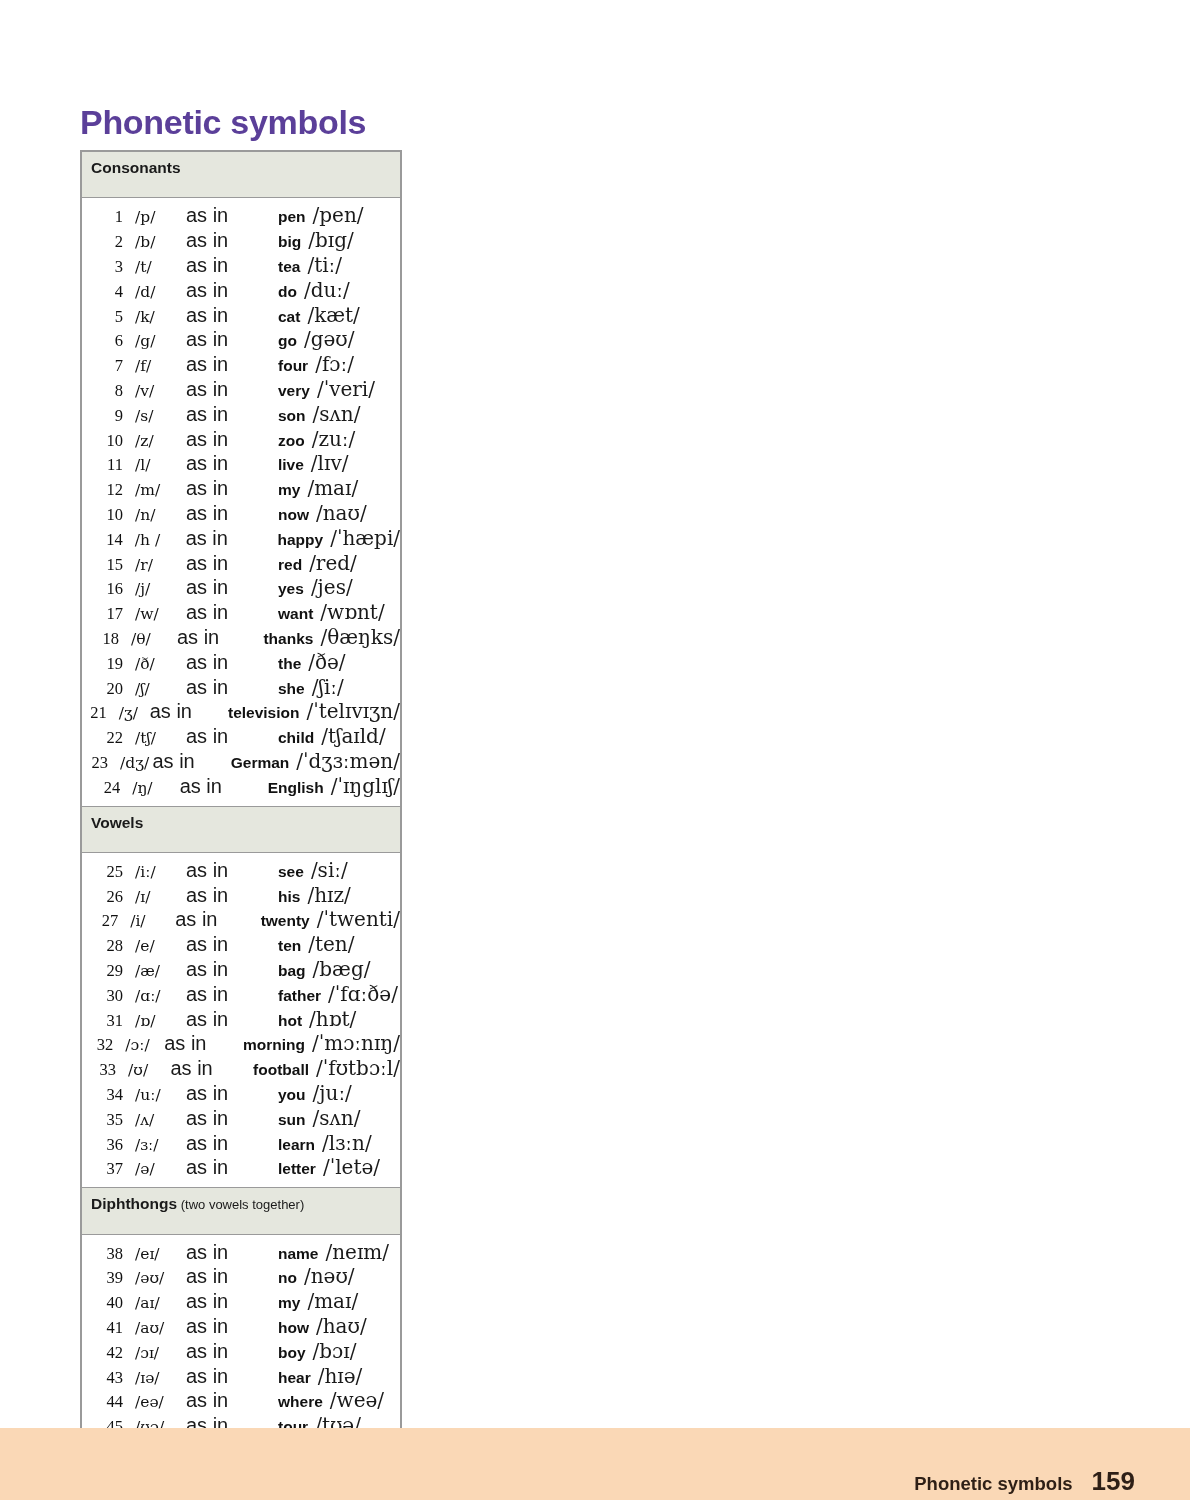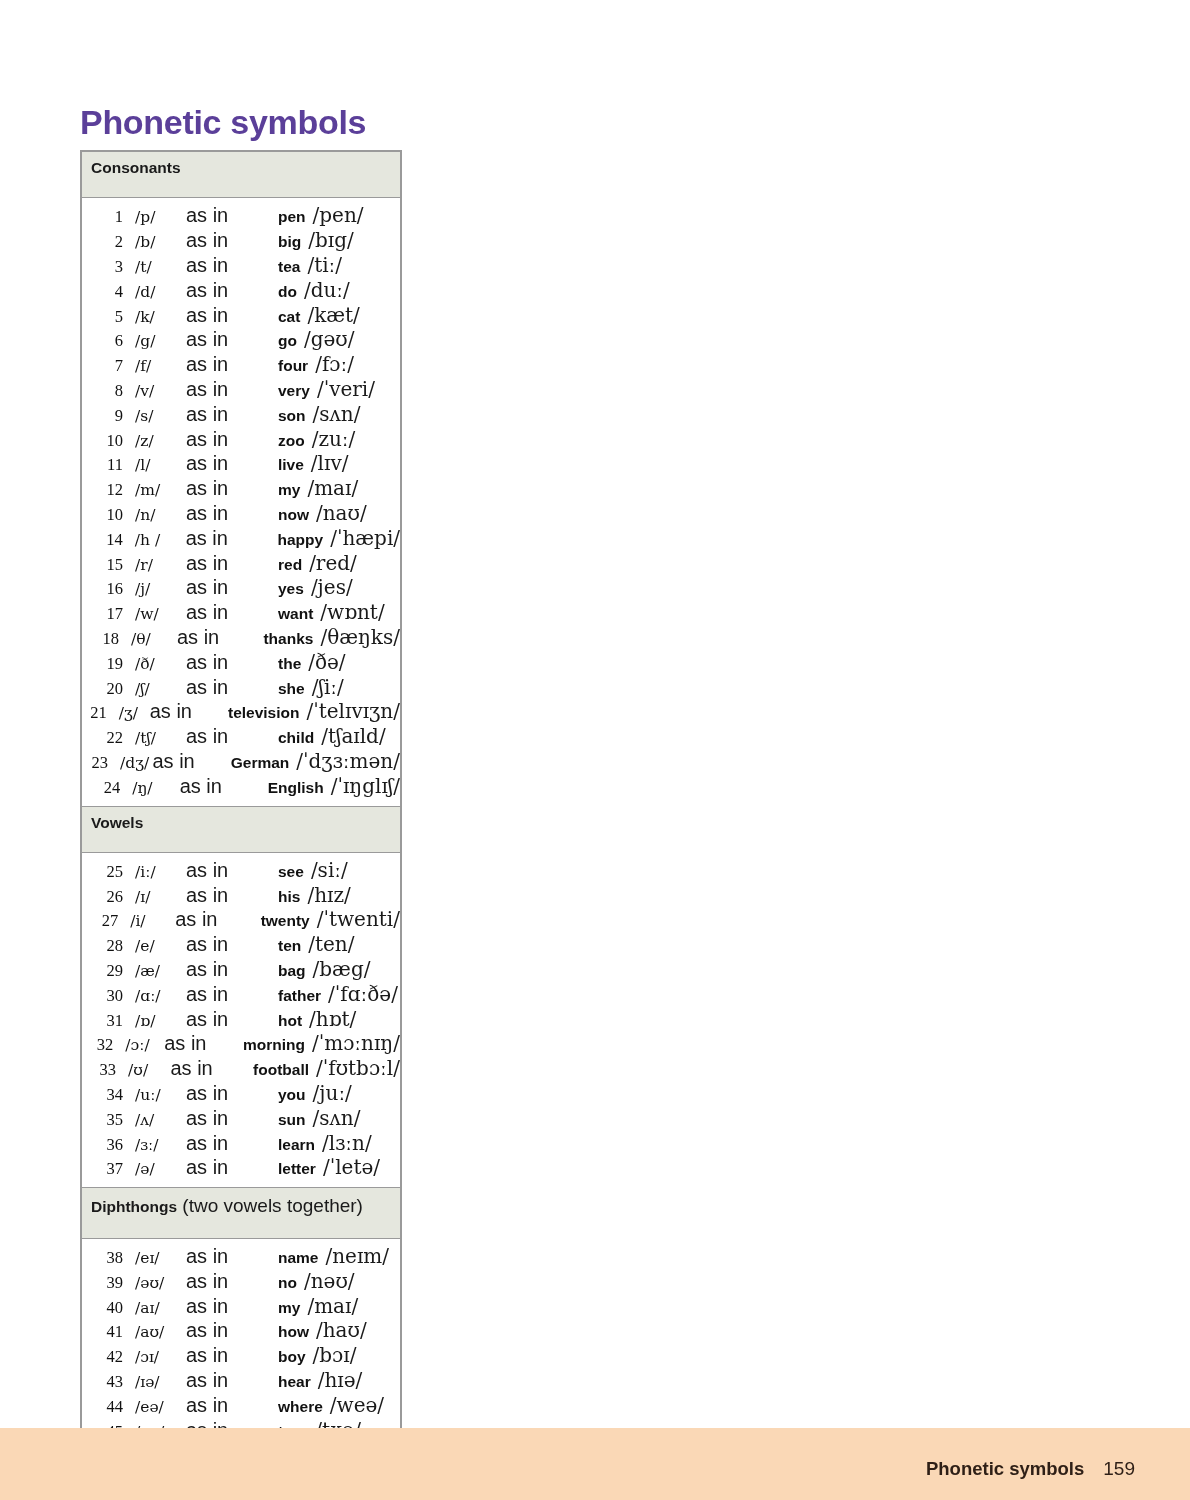--- a/index.html
+++ b/index.html
@@ -54,21 +54,21 @@
     line-height: 1.25;
   }
   .symbol-table > .section-header:first-child {
     border-top: none;
   }
   .section-header .sh-title {
     font-weight: bold;
   }
   .section-header .sh-note {
     font-weight: normal;
-    font-size: 19px;
+    font-size: 13px;
   }
 
   .rows {
     padding: 5px 0 7px 0;
   }
 
   .row {
     display: flex;
     align-items: baseline;
     height: 24.8px;
@@ -125,22 +125,23 @@
     right: 55px;
     top: 1458px;
     font-size: 18.5px;
     font-weight: bold;
     color: #2e1f16;
     display: flex;
     align-items: baseline;
     gap: 19px;
   }
   .footer-page-num {
-    font-weight: normal;
-    font-size: 19px;
+    font-weight: bold;
+    font-size: 26px;
+    margin-top: 8px;
   }
 </style>
 </head>
 <body>
 
 <div class="page">
 
   <h1 class="page-title">Phonetic symbols</h1>
 
   <div class="symbol-table" id="symbol-table">

